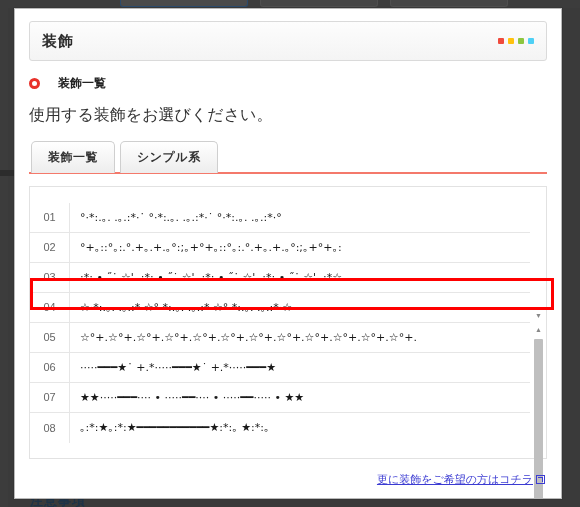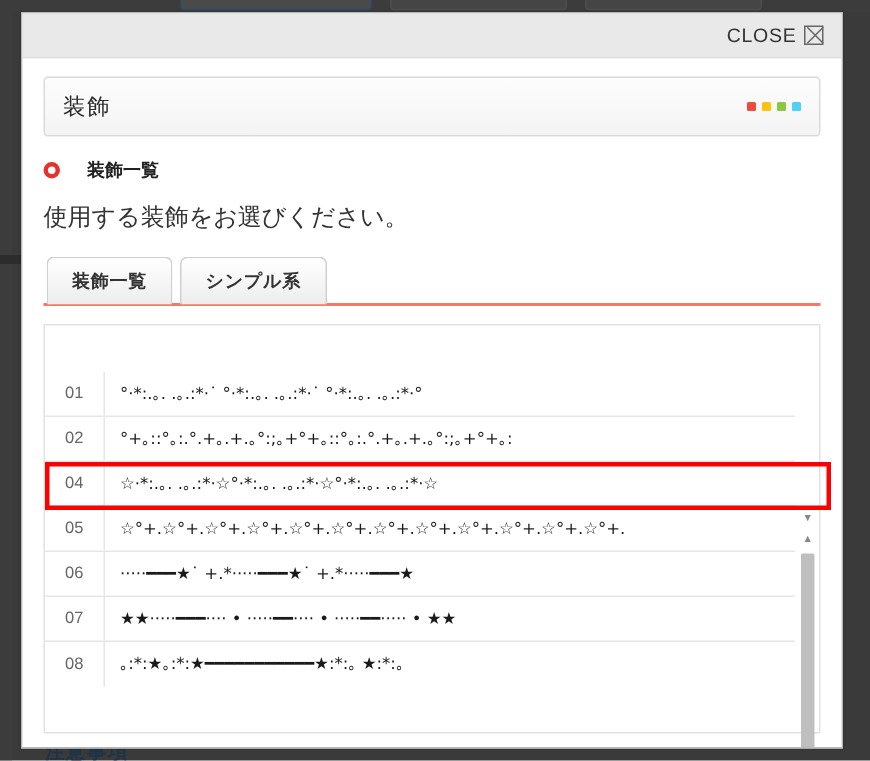--- a/index.html
+++ b/index.html
@@ -92,21 +92,21 @@
     background: linear-gradient(to bottom, #fdfdfd 0%, #f4f4f4 100%);
     height: 40px;
     display: flex;
     align-items: center;
     padding: 0 12px;
     justify-content: space-between;
   }
   .title-text {
     font-size: 15px;
     color: #2b2b2b;
-    font-weight: normal;
+    font-weight: bold;
     letter-spacing: 1px;
   }
   .dots { display: flex; gap: 4px; }
   .dot { width: 6px; height: 6px; border-radius: 1px; }
 
   
   .sec-head {
     display: flex;
     align-items: center;
     gap: 18px;
@@ -306,26 +306,20 @@
 <div class="bg-strip"></div>
 <div class="bg-chip sel" style="left:120px;width:128px;"></div>
 <div class="bg-chip" style="left:260px;width:118px;"></div>
 <div class="bg-chip" style="left:390px;width:118px;"></div>
 <div class="left-rail"></div>
 <div class="left-rail2"></div>
 <div class="behind-text">注意事項</div>
 
 <div class="modal">
 
-  <div class="closebar">
-    <div class="close-btn">
-      <span>CLOSE</span>
-      <span class="close-x"></span>
-    </div>
-  </div>
 
   <div class="modal-body">
 
     <div class="title-panel">
       <div class="title-text">装飾</div>
       <div class="dots">
         <span class="dot" style="background:#f04a3c"></span>
         <span class="dot" style="background:#ffc20e"></span>
         <span class="dot" style="background:#8dc63f"></span>
         <span class="dot" style="background:#4fd0f5"></span>
@@ -350,20 +344,24 @@
         <div class="row">
           <div class="row-num">01</div>
           <div class="row-deco">°·*:.｡. .｡.:*·˙ °·*:.｡. .｡.:*·˙ °·*:.｡. .｡.:*·°</div>
         </div>
 
         <div class="row">
           <div class="row-num">02</div>
           <div class="row-deco">°+｡::°｡:.°.+｡.+.｡°:;｡+°+｡::°｡:.°.+｡.+.｡°:;｡+°+｡:</div>
         </div>
 
+        <div class="row">
+          <div class="row-num">03</div>
+          <div class="row-deco">:*: • ˝˙ ☆' .:*: • ˝˙ ☆' .:*: • ˝˙ ☆' .:*: • ˝˙ ☆' .:*☆</div>
+        </div>
 
         <div class="row">
           <div class="row-num">04</div>
           <div class="row-deco">☆·*:.｡. .｡.:*·☆°·*:.｡. .｡.:*·☆°·*:.｡. .｡.:*·☆</div>
         </div>
 
         <div class="row">
           <div class="row-num">05</div>
           <div class="row-deco">☆°+.☆°+.☆°+.☆°+.☆°+.☆°+.☆°+.☆°+.☆°+.☆°+.☆°+.☆°+.</div>
         </div>

